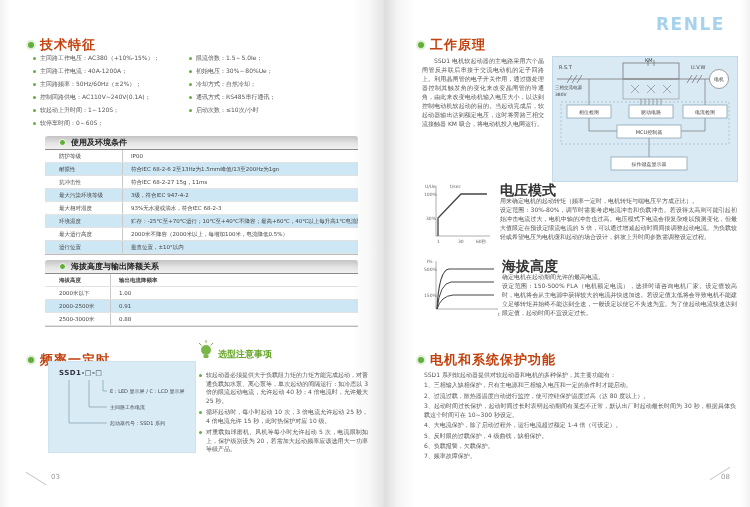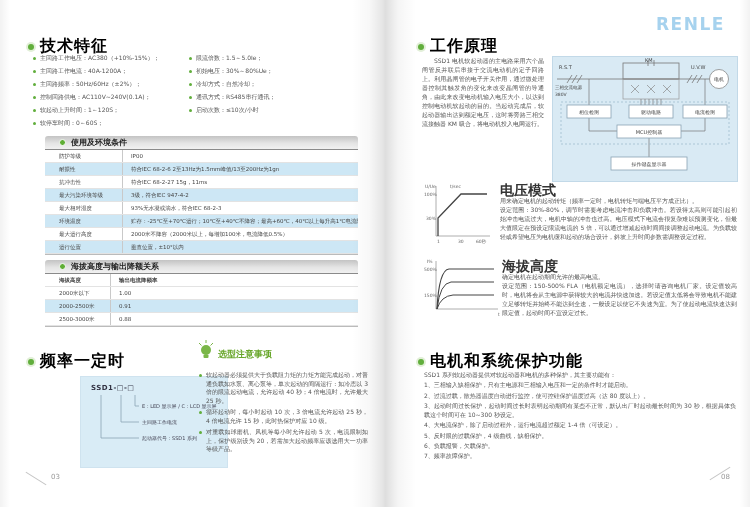--- a/index.html
+++ b/index.html
@@ -10,21 +10,21 @@
   .abs{position:absolute;}
   
   #gutter{left:352px;top:0;width:64px;height:507px;
     background:linear-gradient(to right,rgba(0,0,0,0) 0%,rgba(0,0,0,0.03) 28%,rgba(0,0,0,0.10) 48%,rgba(0,0,0,0.13) 52%,rgba(0,0,0,0.04) 72%,rgba(0,0,0,0) 100%);}
   #edgeL{left:0;top:0;width:10px;height:507px;background:linear-gradient(to right,rgba(0,0,0,0.05),rgba(0,0,0,0));}
   #edgeR{right:0;top:0;width:10px;height:507px;background:linear-gradient(to left,rgba(0,0,0,0.05),rgba(0,0,0,0));}
 
   
   .sec{display:flex;align-items:center;gap:6px;}
   .sec .dot{width:6px;height:6px;border-radius:50%;background:#61ae3c;box-shadow:0 0 0 2px #e2efd8;flex:none;}
-  .sec .t{font-size:16px;font-weight:bold;color:#000000;letter-spacing:1px;white-space:nowrap;}
+  .sec .t{font-size:13px;font-weight:bold;color:#c2410c;letter-spacing:1px;white-space:nowrap;}
 
   
   .bar{height:13px;background:linear-gradient(180deg,#c3c3c3 0%,#e4e4e4 55%,#f1f1f1 100%);
     display:flex;align-items:center;gap:5px;padding-left:14px;box-sizing:border-box;
     border-radius:3px 3px 0 0;}
   .bar .bdot{width:5px;height:5px;border-radius:50%;background:#5fae35;border:1px solid #fbfbfb;flex:none;}
   .bar .bt{font-size:8px;font-weight:bold;color:#222;white-space:nowrap;}
 
   
   .tbl{font-size:5.5px;border-top:1px solid #8a8a8a;border-bottom:1px solid #bbb;}
@@ -189,21 +189,21 @@
     <div class="trow">
         <span class="tlabel">2500-3000米</span>
         <span class="tval">0.88</span>
       </div>
   </div>
 
   <div class="abs sec" style="left:28px;top:351px;">
     <span class="dot"></span>
     <span class="t">频率一定时</span>
   </div>
-  <div class="abs" id="model-box" style="left:48px;top:376px;width:146px;height:90px;margin-left:32px;">
+  <div class="abs" id="model-box" style="left:48px;top:361px;width:146px;height:90px;">
     <div class="abs" id="model-code" style="left:10px;top:7px;">SSD1-□-□</div>
     <svg class="abs" style="left:0;top:0;" width="146" height="90">
       <g stroke="#8aa4b5" stroke-width="0.8" fill="none">
         <polyline points="54,18 54,29 58,29"></polyline>
         <polyline points="40,18 40,45 58,45"></polyline>
         <polyline points="20,18 20,61 58,61"></polyline>
       </g>
     </svg>
     <div class="abs mlabel" style="left:61px;top:26px;">E：LED 显示屏 / C：LCD 显示屏</div>
     <div class="abs mlabel" style="left:61px;top:42px;">主回路工作电流</div>

